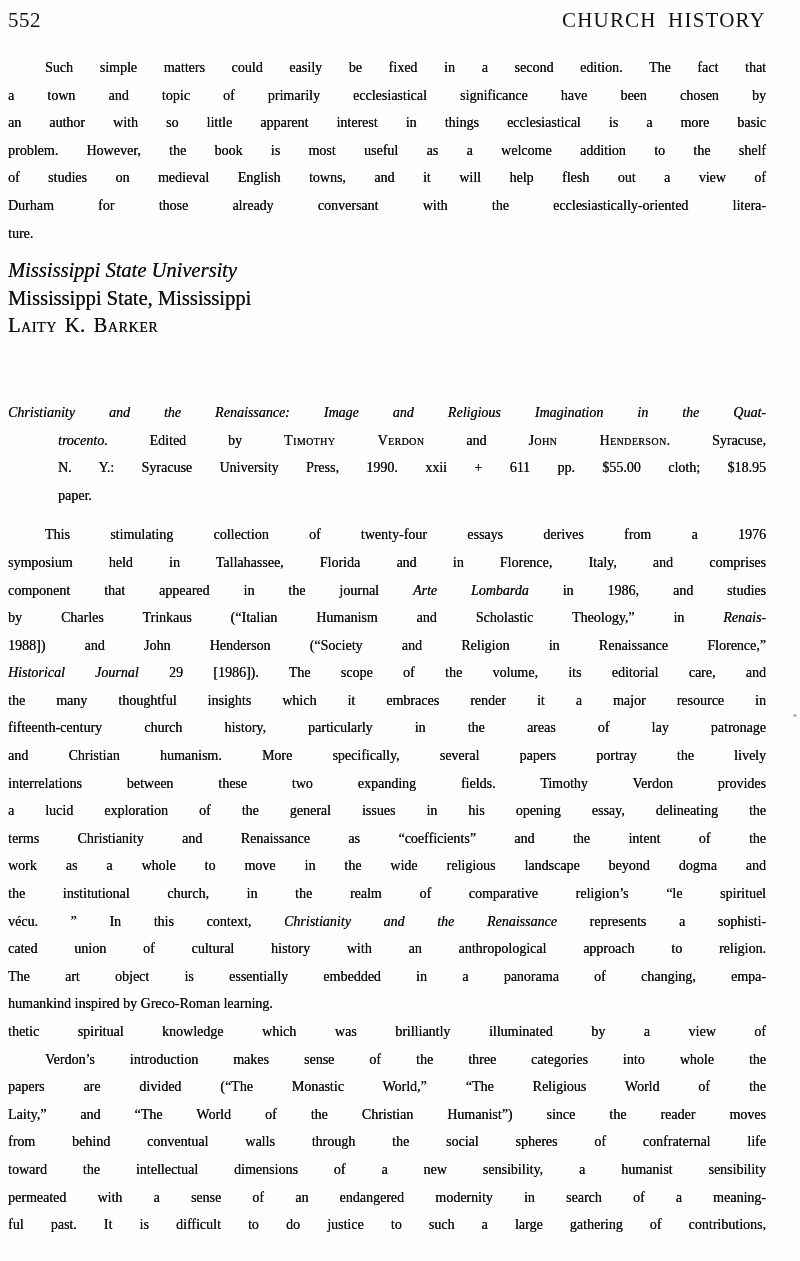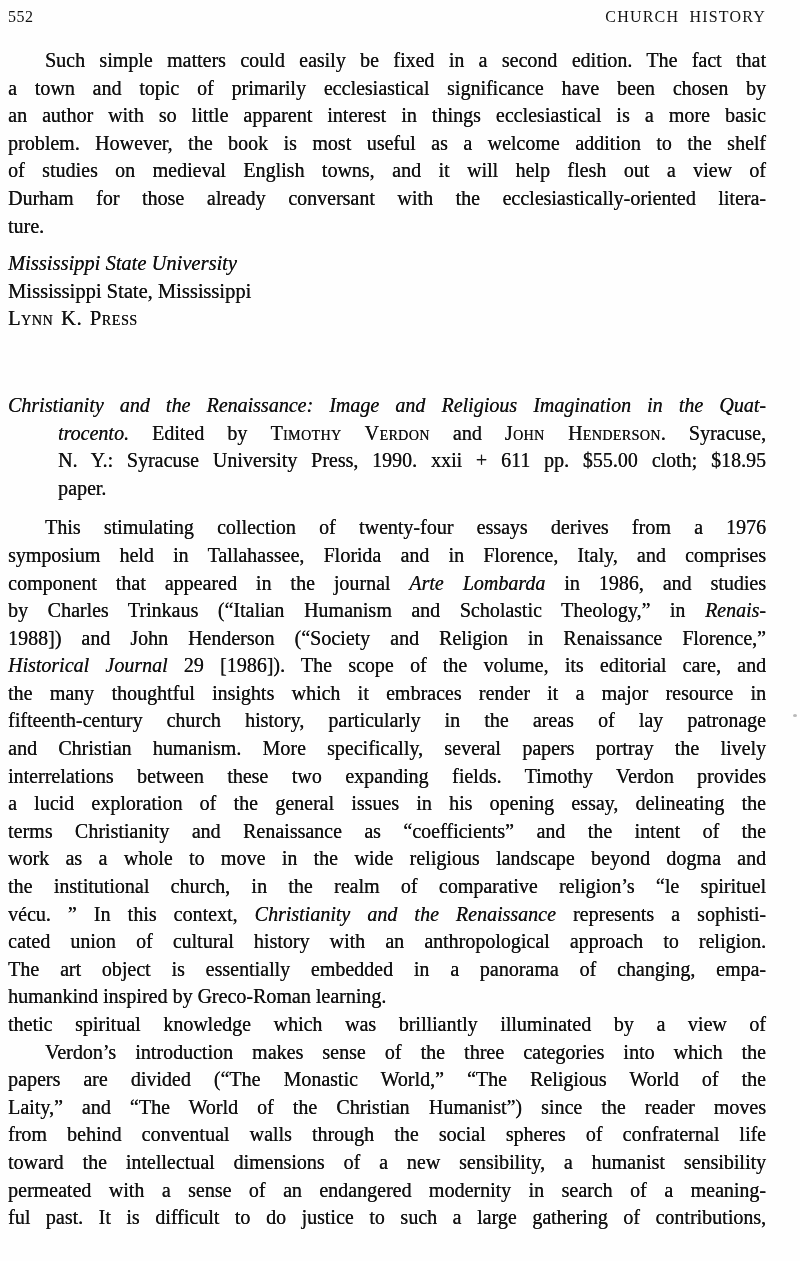--- a/index.html
+++ b/index.html
@@ -12,27 +12,27 @@
     box-sizing: border-box;
     padding: 8px 34px 0 8px;
     font-family: "Liberation Serif", "DejaVu Serif", serif;
     color: #121212;
     overflow: hidden;
   }
   .running-head {
     display: flex;
     justify-content: space-between;
     align-items: baseline;
-    font-size: 16px;
+    font-size: 21px;
     margin-bottom: 21px;
     gap: 17px;
   }
   .running-head .pagenum { letter-spacing: 0.5px; }
   .running-head .journal { letter-spacing: 1.2px; word-spacing: 5px; }
-  .bodytext { font-size: 20px; line-height: 27.6px; }
+  .bodytext { font-size: 14px; line-height: 27.6px; }
   .tline {
     text-align: justify;
     text-align-last: justify;
     white-space: normal;
     text-shadow: 0.25px 0 0 #1a1a1a;
   }
   .tline.noj { text-align-last: left; }
   .tline.ind { padding-left: 37px; }
   .tline.hang { padding-left: 50px; }
   .it { font-style: italic; }
@@ -85,21 +85,21 @@
         <div class="tline"><span>problem. However, the book is most useful as a welcome addition to the shelf</span></div>
         <div class="tline"><span>of studies on medieval English towns, and it will help flesh out a view of</span></div>
         <div class="tline"><span>Durham for those already conversant with the ecclesiastically-oriented litera-</span></div>
         <div class="tline noj"><span>ture.</span></div>
       </div>
     <div class="signature">
       <div class="sig-left">
         <div class="inst">Mississippi State University</div>
         <div class="loc">Mississippi State, Mississippi</div>
       </div>
-      <div class="sig-right">Lynn K. Press</div>
+      <div class="sig-right">Laity K. Barker</div>
     </div>
   </section>
 
   <section>
     <div class="bodytext citation">
         <div class="tline"><span class="it">Christianity and the Renaissance: Image and Religious Imagination in the Quat-</span></div>
         <div class="tline hang"><span class="it">trocento.</span><span> Edited by </span><span class="sc">Timothy Verdon</span><span> and </span><span class="sc">John Henderson</span><span>. Syracuse,</span></div>
         <div class="tline hang"><span>N. Y.: Syracuse University Press, 1990. xxii + 611 pp. $55.00 cloth; $18.95</span></div>
         <div class="tline noj hang"><span>paper.</span></div>
       </div>
@@ -118,21 +118,21 @@
         <div class="tline"><span>terms Christianity and Renaissance as “coefficients” and the intent of the</span></div>
         <div class="tline"><span>work as a whole to move in the wide religious landscape beyond dogma and</span></div>
         <div class="tline"><span>the institutional church, in the realm of comparative religion’s “le spirituel</span></div>
         <div class="tline"><span>vécu. ” In this context, </span><span class="it">Christianity and the Renaissance</span><span> represents a sophisti-</span></div>
         <div class="tline"><span>cated union of cultural history with an anthropological approach to religion.</span></div>
         <div class="tline"><span>The art object is essentially embedded in a panorama of changing, empa-</span></div>
         <div class="tline noj"><span>humankind inspired by Greco-Roman learning.</span></div>
         <div class="tline"><span>thetic spiritual knowledge which was brilliantly illuminated by a view of</span></div>
       </div>
     <div class="bodytext para2">
-        <div class="tline ind"><span>Verdon’s introduction makes sense of the three categories into which the</span></div>
+        <div class="tline ind"><span>Verdon’s introduction makes sense of the three categories into whole the</span></div>
         <div class="tline"><span>papers are divided (“The Monastic World,” “The Religious World of the</span></div>
         <div class="tline"><span>Laity,” and “The World of the Christian Humanist”) since the reader moves</span></div>
         <div class="tline"><span>from behind conventual walls through the social spheres of confraternal life</span></div>
         <div class="tline"><span>toward the intellectual dimensions of a new sensibility, a humanist sensibility</span></div>
         <div class="tline"><span>permeated with a sense of an endangered modernity in search of a meaning-</span></div>
         <div class="tline"><span>ful past. It is difficult to do justice to such a large gathering of contributions,</span></div>
       </div>
   </section>
 
   <div class="scan-speck"></div>

